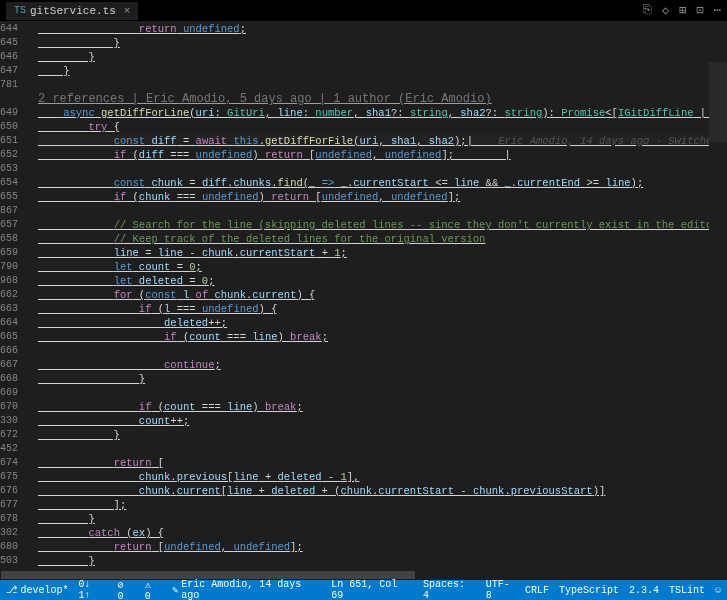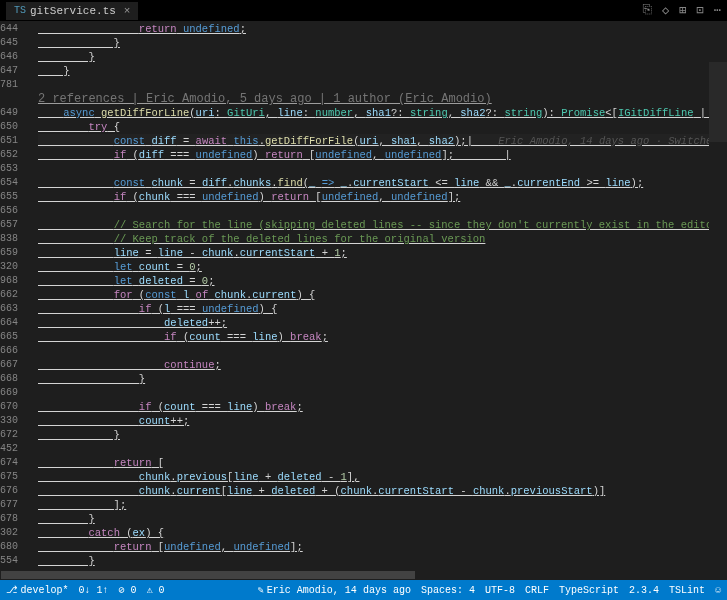--- a/index.html
+++ b/index.html
@@ -147,46 +147,46 @@
       <div class="line">647</div>
       <div class="line">781</div>
       <div class="line"></div>
       <div class="line">649</div>
       <div class="line">650</div>
       <div class="line">651</div>
       <div class="line">652</div>
       <div class="line">653</div>
       <div class="line">654</div>
       <div class="line">655</div>
-      <div class="line">656</div>
+      <div class="line">867</div>
       <div class="line">657</div>
-      <div class="line">838</div>
+      <div class="line">658</div>
       <div class="line">659</div>
-      <div class="line">320</div>
+      <div class="line">790</div>
       <div class="line">968</div>
       <div class="line">662</div>
       <div class="line">663</div>
       <div class="line">664</div>
       <div class="line">665</div>
       <div class="line">666</div>
       <div class="line">667</div>
       <div class="line">668</div>
       <div class="line">669</div>
       <div class="line">670</div>
       <div class="line">330</div>
       <div class="line">672</div>
       <div class="line">452</div>
       <div class="line">674</div>
       <div class="line">675</div>
       <div class="line">676</div>
       <div class="line">677</div>
       <div class="line">678</div>
       <div class="line">302</div>
       <div class="line">680</div>
-      <div class="line">554</div>
+      <div class="line">503</div>
       <div class="line">682</div>
     </div>
   <div class="code" id="code"><div class="line">                <span class="kc">return</span> <span class="k">undefined</span>;</div><div class="line">            }</div><div class="line">        }</div><div class="line">    }</div><div class="line"></div><div class="line codelens">2 references | Eric Amodio, 5 days ago | 1 author (Eric Amodio)</div><div class="line">    <span class="k">async</span> <span class="f">getDiffForLine</span>(<span class="n">uri</span>: <span class="t">GitUri</span>, <span class="n">line</span>: <span class="t">number</span>, <span class="n">sha1</span>?: <span class="t">string</span>, <span class="n">sha2</span>?: <span class="t">string</span>): <span class="t">Promise</span>&lt;[<span class="t">IGitDiffLine</span> | <span class="k">undefined</span>,  | ]&gt; {</div><div class="line">        <span class="kc">try</span> {</div><div class="line cursor-line">            <span class="k">const</span> <span class="n">diff</span> = <span class="kc">await</span> <span class="k">this</span>.<span class="f">getDiffForFile</span>(<span class="n">uri</span>, <span class="n">sha1</span>, <span class="n">sha2</span>);|    <span class="blame">Eric Amodio, 14 days ago · Switches to use GitUris in more places</span></div><div class="line">            <span class="kc">if</span> (<span class="n">diff</span> === <span class="k">undefined</span>) <span class="kc">return</span> [<span class="k">undefined</span>, <span class="k">undefined</span>];        |</div><div class="line"></div><div class="line">            <span class="k">const</span> <span class="n">chunk</span> = <span class="n">diff</span>.<span class="n">chunks</span>.<span class="f">find</span>(<span class="n">_</span> <span class="k">=&gt;</span> <span class="n">_</span>.<span class="n">currentStart</span> &lt;= <span class="n">line</span> &amp;&amp; <span class="n">_</span>.<span class="n">currentEnd</span> &gt;= <span class="n">line</span>);</div><div class="line">            <span class="kc">if</span> (<span class="n">chunk</span> === <span class="k">undefined</span>) <span class="kc">return</span> [<span class="k">undefined</span>, <span class="k">undefined</span>];</div><div class="line"></div><div class="line">            <span class="c">// Search for the line (skipping deleted lines -- since they don't currently exist in the editor)</span></div><div class="line">            <span class="c">// Keep track of the deleted lines for the original version</span></div><div class="line">            <span class="n">line</span> = <span class="n">line</span> - <span class="n">chunk</span>.<span class="n">currentStart</span> + <span class="nu">1</span>;</div><div class="line">            <span class="k">let</span> <span class="n">count</span> = <span class="nu">0</span>;</div><div class="line">            <span class="k">let</span> <span class="n">deleted</span> = <span class="nu">0</span>;</div><div class="line">            <span class="kc">for</span> (<span class="k">const</span> <span class="n">l</span> <span class="kc">of</span> <span class="n">chunk</span>.<span class="n">current</span>) {</div><div class="line">                <span class="kc">if</span> (<span class="n">l</span> === <span class="k">undefined</span>) {</div><div class="line">                    <span class="n">deleted</span>++;</div><div class="line">                    <span class="kc">if</span> (<span class="n">count</span> === <span class="n">line</span>) <span class="kc">break</span>;</div><div class="line"></div><div class="line">                    <span class="kc">continue</span>;</div><div class="line">                }</div><div class="line"></div><div class="line">                <span class="kc">if</span> (<span class="n">count</span> === <span class="n">line</span>) <span class="kc">break</span>;</div><div class="line">                <span class="n">count</span>++;</div><div class="line">            }</div><div class="line"></div><div class="line">            <span class="kc">return</span> [</div><div class="line">                <span class="n">chunk</span>.<span class="n">previous</span>[<span class="n">line</span> + <span class="n">deleted</span> - <span class="nu">1</span>],</div><div class="line">                <span class="n">chunk</span>.<span class="n">current</span>[<span class="n">line</span> + <span class="n">deleted</span> + (<span class="n">chunk</span>.<span class="n">currentStart</span> - <span class="n">chunk</span>.<span class="n">previousStart</span>)]</div><div class="line">            ];</div><div class="line">        }</div><div class="line">        <span class="kc">catch</span> (<span class="n">ex</span>) {</div><div class="line">            <span class="kc">return</span> [<span class="k">undefined</span>, <span class="k">undefined</span>];</div><div class="line">        }</div><div class="line">    }</div></div>
   <div class="minimap">
     <div class="minimap-thumb"></div>
   </div>
 </div>
 
 <div class="hscroll">
   <div class="hscroll-thumb"></div>
@@ -194,20 +194,21 @@
 
 <div class="statusbar">
   <div class="left">
     <span>⎇ <span>develop*</span></span>
     <span>0↓ 1↑</span>
     <span>⊘ 0</span>
     <span>⚠ 0</span>
   </div>
   <div class="right">
     <span>✎ <span>Eric Amodio, 14 days ago</span></span>
+    <span>Ln 651, Col 69</span>
     <span>Spaces: 4</span>
     <span>UTF-8</span>
     <span>CRLF</span>
     <span>TypeScript</span>
     <span>2.3.4</span>
     <span>TSLint</span>
     <span>☺</span>
   </div>
 </div>
 

